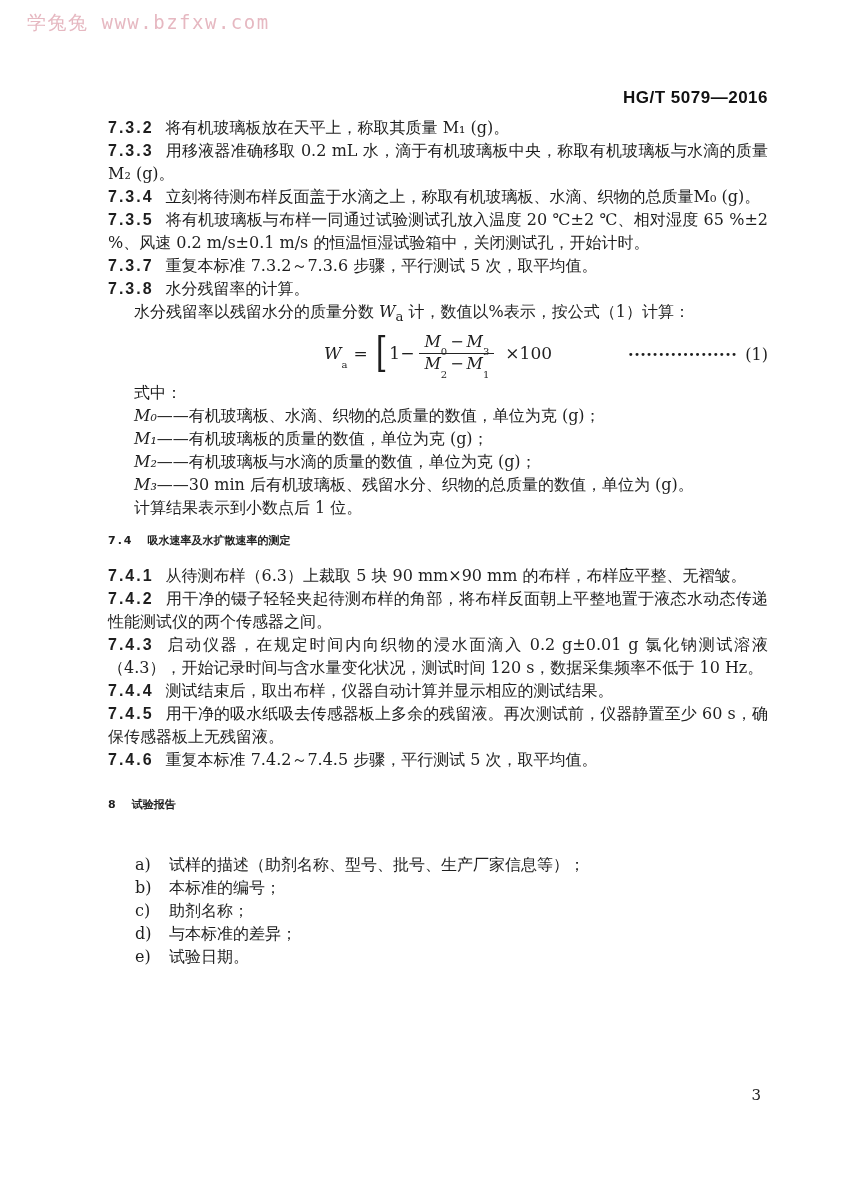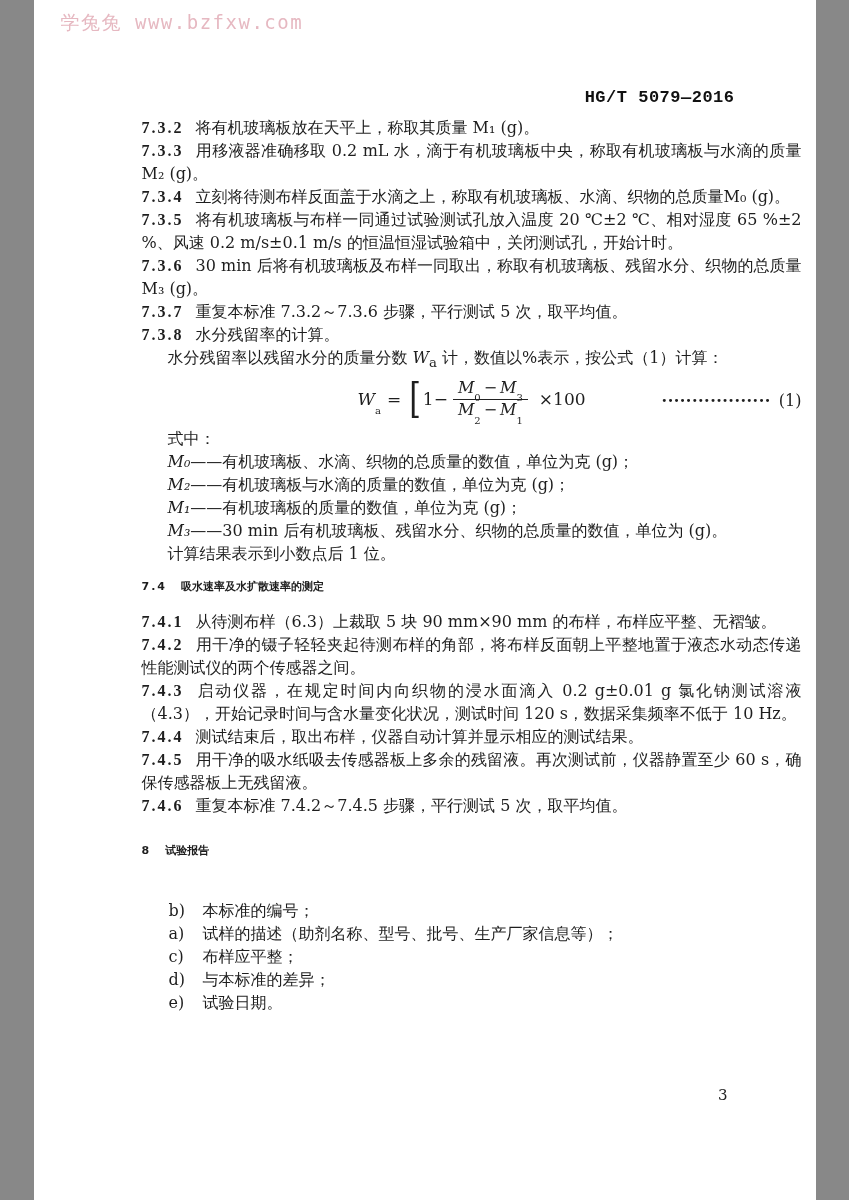--- a/index.html
+++ b/index.html
@@ -1,37 +1,37 @@
 <!DOCTYPE html>
 <html><head>
 <meta charset="utf-8">
 <style>
   html,body{margin:0;padding:0;background:#888;}
   .page{
-    width:782px;height:1200px;margin:0 auto;background:#ffffff;
+    width:849px;height:1200px;margin:0 auto;background:#ffffff;
     position:relative;overflow:hidden;
     font-family:"DejaVu Serif","Liberation Serif",serif;color:#1e1e1e;
   }
   .watermark{
     position:absolute;left:27px;top:10px;
     font-family:"DejaVu Sans Mono","Liberation Mono",monospace;
     font-size:19px;letter-spacing:1.5px;color:#e6b8c1;white-space:nowrap;
   }
   .doc-header{
     position:absolute;top:88px;right:81px;
-    font-family:Liberation Mono, monospace;
+    font-family:Liberation Sans, sans-serif;
     font-weight:700;font-size:17px;letter-spacing:0.5px;color:#111;
   }
   .content{
     position:absolute;left:108px;top:116px;width:660px;
     font-size:16px;line-height:23px;text-align:justify;
   }
   .content p{margin:0;}
   .cnum{
-    font-family:Liberation Serif, serif;
+    font-family:Liberation Sans, sans-serif;
     font-weight:700;letter-spacing:2px;margin-right:12px;white-space:nowrap;
   }
   .indent{padding-left:26px;}
   
   .formula-row{
     position:relative;margin:4px 0 5px;height:44px;
     display:flex;align-items:flex-start;justify-content:center;
   }
   .formula{display:inline-flex;align-items:center;font-style:italic;font-size:17px;}
   .formula sub{font-size:10px;font-style:normal;line-height:1;position:relative;top:4px;}
@@ -82,21 +82,20 @@
   <div class="content">
 
     <p class="clause"><span class="cnum">7.3.2</span><span>将有机玻璃板放在天平上，称取其质量 M₁ (g)。</span></p>
 
     <p class="clause"><span class="cnum">7.3.3</span><span>用移液器准确移取 0.2 mL 水，滴于有机玻璃板中央，称取有机玻璃板与水滴的质量 M₂ (g)。</span></p>
 
     <p class="clause"><span class="cnum">7.3.4</span><span>立刻将待测布样反面盖于水滴之上，称取有机玻璃板、水滴、织物的总质量M₀ (g)。</span></p>
 
     <p class="clause"><span class="cnum">7.3.5</span><span>将有机玻璃板与布样一同通过试验测试孔放入温度 20 ℃±2 ℃、相对湿度 65 %±2 %、风速 0.2 m/s±0.1 m/s 的恒温恒湿试验箱中，关闭测试孔，开始计时。</span></p>
 
-    <p class="clause"><span class="cnum">7.3.6</span><span>30 min 后将有机玻璃板及布样一同取出，称取有机玻璃板、残留水分、织物的总质量 M₃ (g)。</span></p>
 
     <p class="clause"><span class="cnum">7.3.7</span><span>重复本标准 7.3.2～7.3.6 步骤，平行测试 5 次，取平均值。</span></p>
 
     <p class="clause"><span class="cnum">7.3.8</span><span>水分残留率的计算。</span></p>
 
     <p class="indent"><span>水分残留率以残留水分的质量分数 </span><i>W</i><sub>a</sub><span> 计，数值以%表示，按公式（1）计算：</span></p>
 
     <div class="formula-row">
       <span class="formula">
         <span><span>W</span><sub>a</sub></span>
@@ -109,22 +108,22 @@
         </span>
         <span class="bracket"></span>
         <span class="ftimes">×100</span>
       </span>
       <span class="eqnum"><span class="dots">··················</span><span>(1)</span></span>
     </div>
 
     <p class="indent">式中：</p>
 
     <p class="indent defrow"><i>M₀</i><span>——有机玻璃板、水滴、织物的总质量的数值，单位为克 (g)；</span></p>
+    <p class="indent defrow"><i>M₁</i><span>——有机玻璃板的质量的数值，单位为克 (g)；</span></p>
     <p class="indent defrow"><i>M₂</i><span>——有机玻璃板与水滴的质量的数值，单位为克 (g)；</span></p>
-    <p class="indent defrow"><i>M₁</i><span>——有机玻璃板的质量的数值，单位为克 (g)；</span></p>
     <p class="indent defrow"><i>M₃</i><span>——30 min 后有机玻璃板、残留水分、织物的总质量的数值，单位为 (g)。</span></p>
 
     <p class="indent">计算结果表示到小数点后 1 位。</p>
 
     <p class="sec-heading h74"><span class="hnum">7.4</span><span>吸水速率及水扩散速率的测定</span></p>
 
     <p class="clause"><span class="cnum">7.4.1</span><span>从待测布样（6.3）上裁取 5 块 90 mm×90 mm 的布样，布样应平整、无褶皱。</span></p>
 
     <p class="clause"><span class="cnum">7.4.2</span><span>用干净的镊子轻轻夹起待测布样的角部，将布样反面朝上平整地置于液态水动态传递性能测试仪的两个传感器之间。</span></p>
 
@@ -132,23 +131,23 @@
 
     <p class="clause"><span class="cnum">7.4.4</span><span>测试结束后，取出布样，仪器自动计算并显示相应的测试结果。</span></p>
 
     <p class="clause"><span class="cnum">7.4.5</span><span>用干净的吸水纸吸去传感器板上多余的残留液。再次测试前，仪器静置至少 60 s，确保传感器板上无残留液。</span></p>
 
     <p class="clause"><span class="cnum">7.4.6</span><span>重复本标准 7.4.2～7.4.5 步骤，平行测试 5 次，取平均值。</span></p>
 
     <p class="sec-heading h8"><span class="hnum">8</span><span>试验报告</span></p>
 
 
+    <p class="ritem"><span class="rlabel">a)</span><span>试样的描述（助剂名称、型号、批号、生产厂家信息等）；</span></p>
     <p class="ritem"><span class="rlabel">b)</span><span>本标准的编号；</span></p>
-    <p class="ritem"><span class="rlabel">a)</span><span>试样的描述（助剂名称、型号、批号、生产厂家信息等）；</span></p>
-    <p class="ritem"><span class="rlabel">c)</span><span>布样应平整；</span></p>
+    <p class="ritem"><span class="rlabel">c)</span><span>助剂名称；</span></p>
     <p class="ritem"><span class="rlabel">d)</span><span>与本标准的差异；</span></p>
     <p class="ritem"><span class="rlabel">e)</span><span>试验日期。</span></p>
 
   </div>
 
   <div class="pageno">3</div>
 
 </div>
 
 </body></html>

